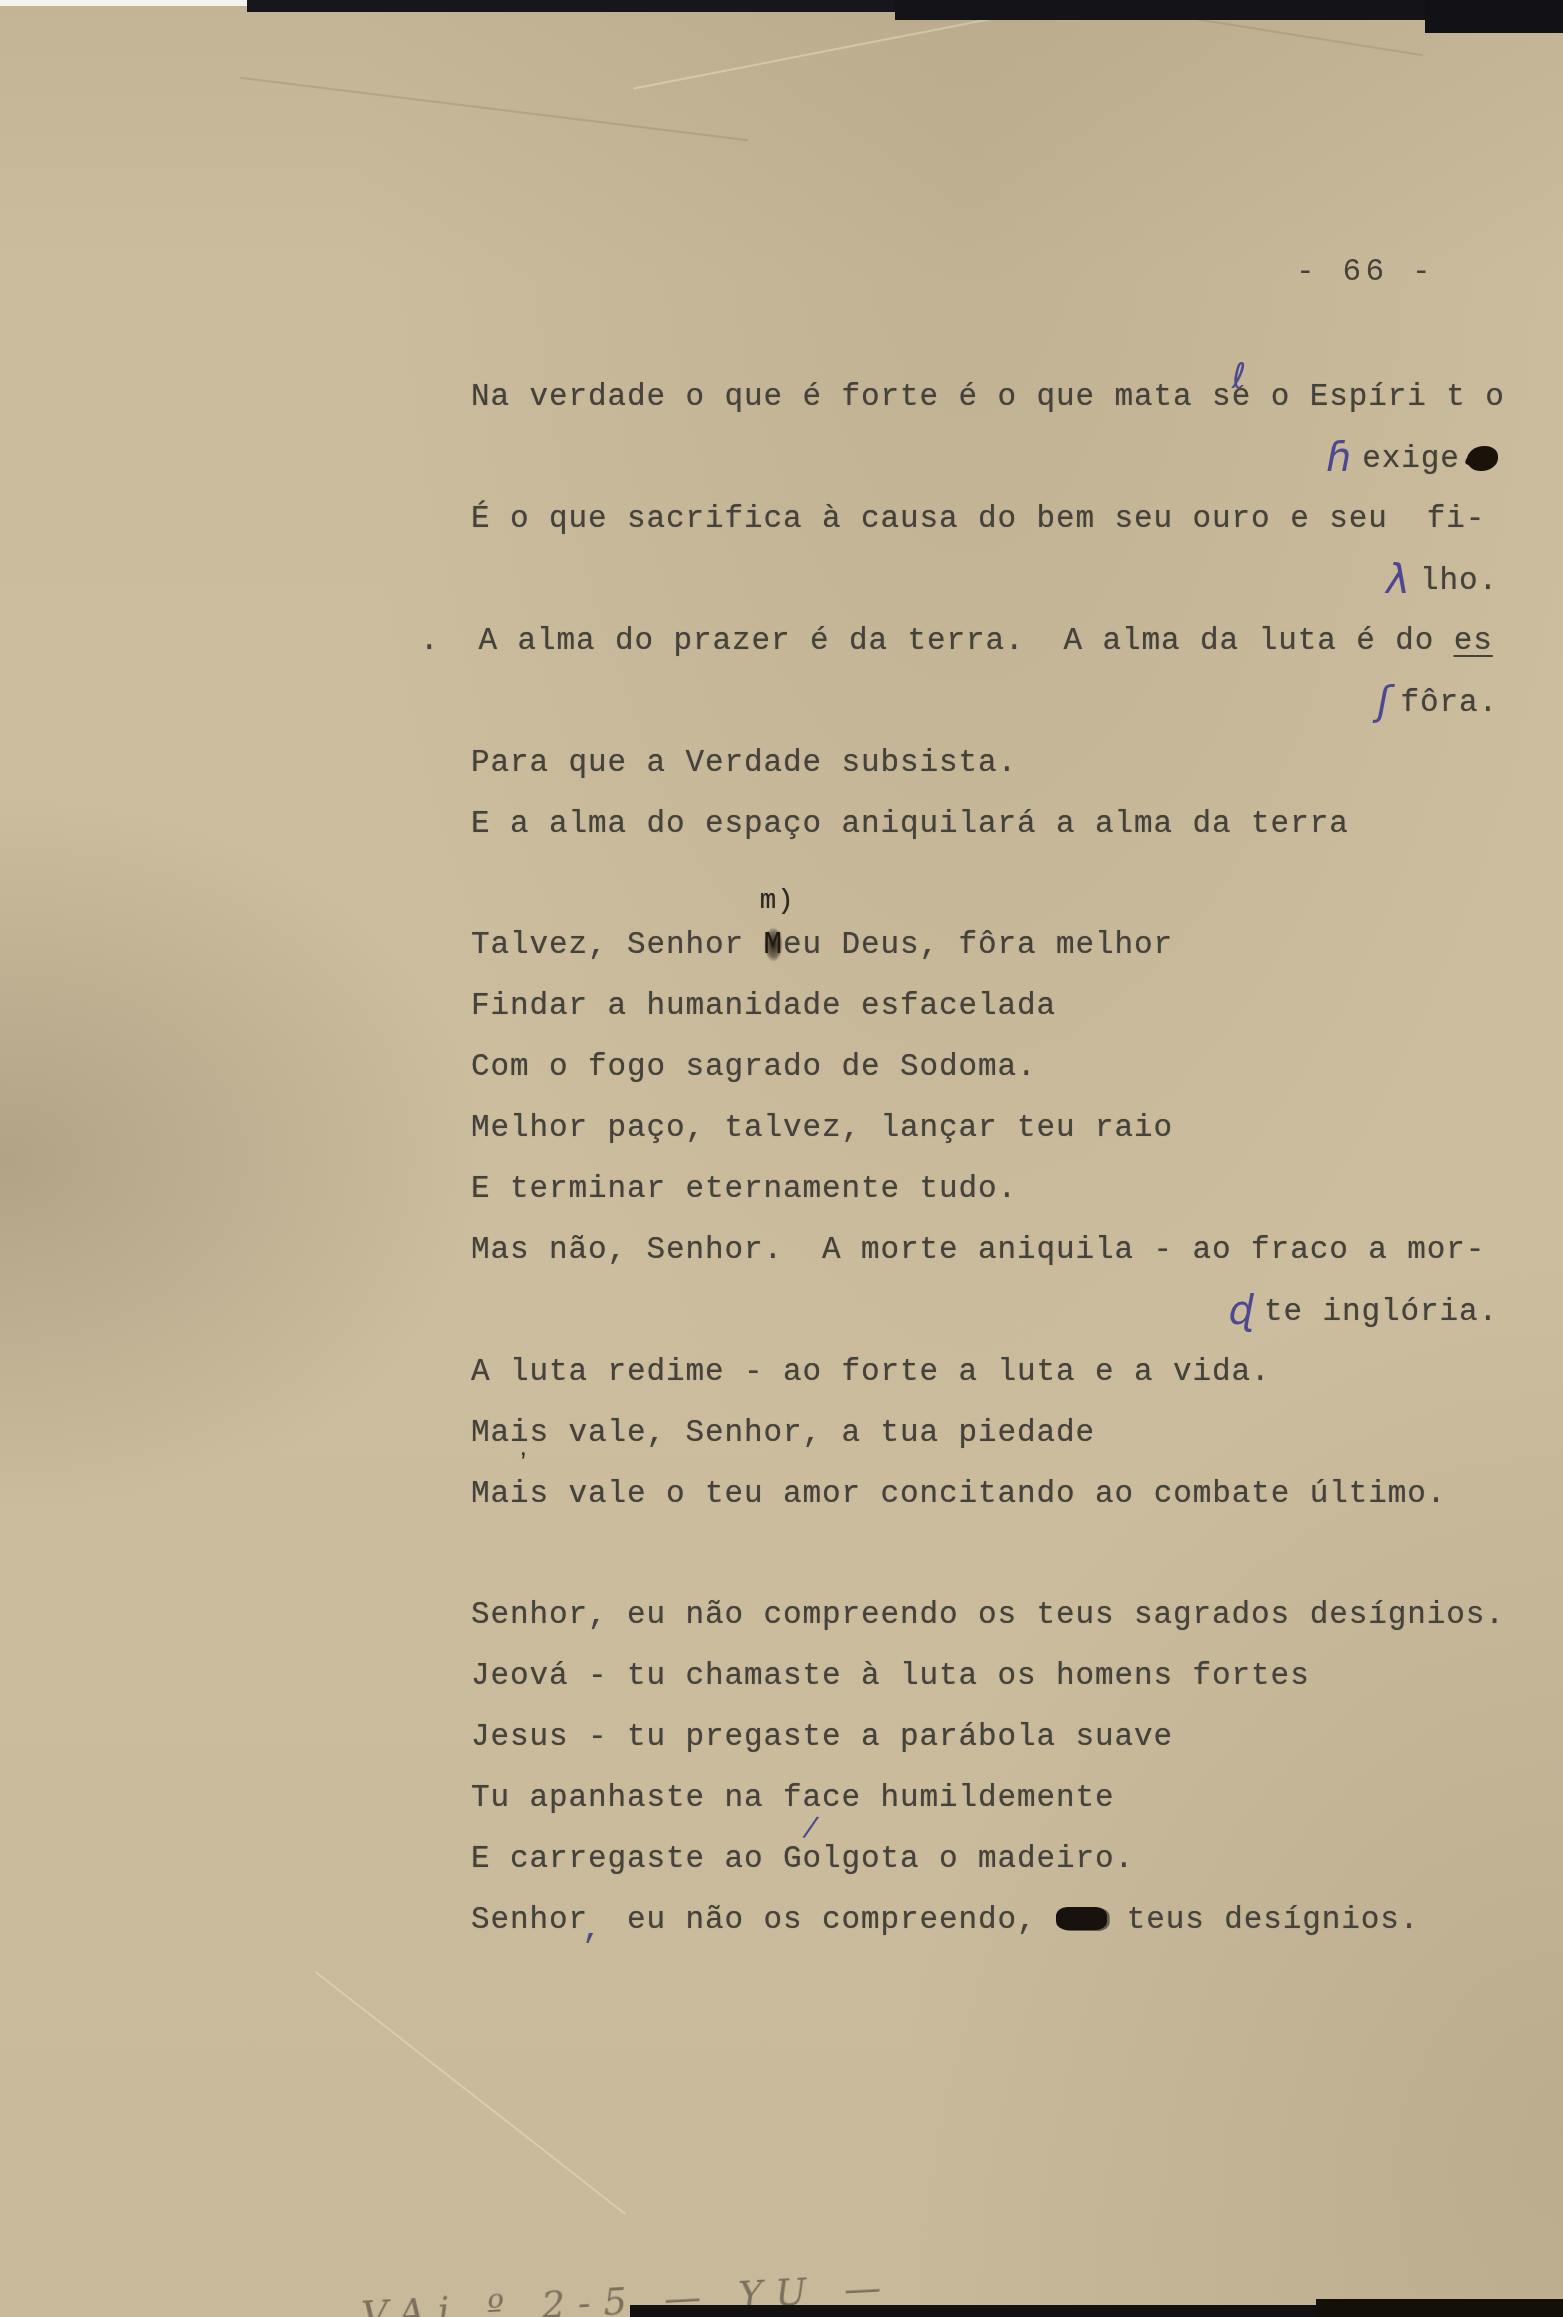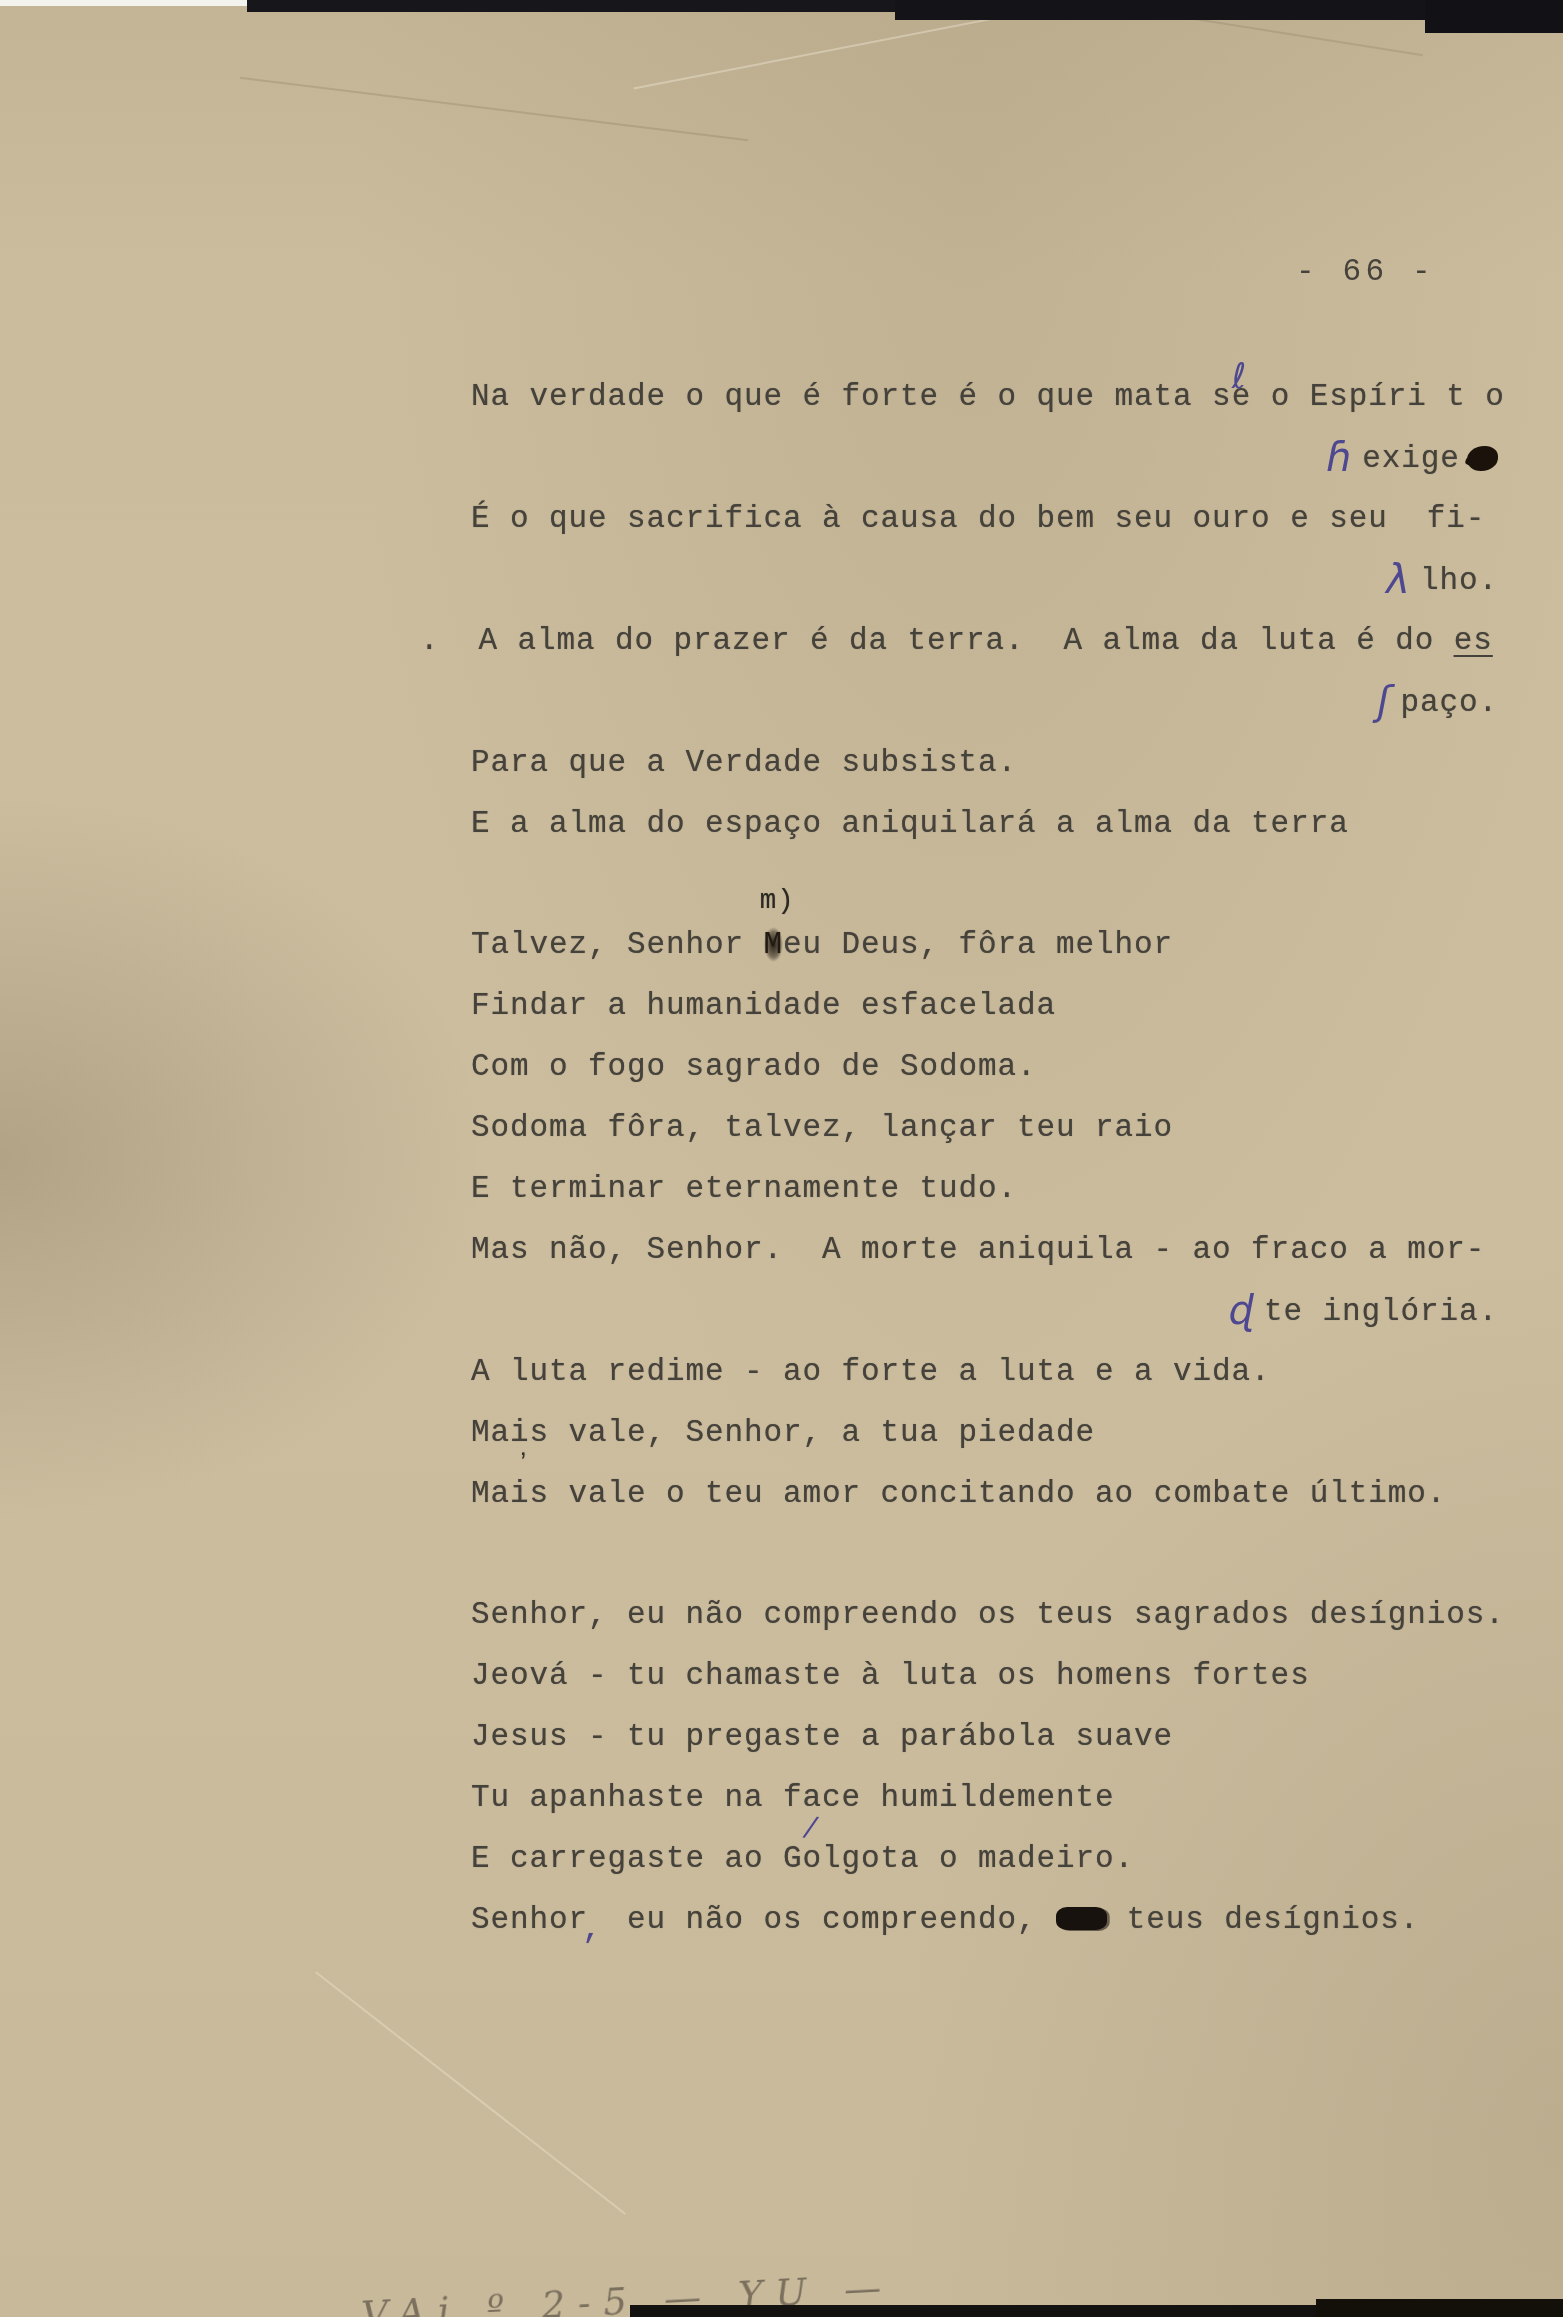--- a/index.html
+++ b/index.html
@@ -68,28 +68,28 @@
 
     <div class="pagenum">- 66 -</div>
 
     <div class="poem">
 
       <p class="line"><span>Na verdade o que é forte é o que mata s</span><span class="ovr"><span>e</span><span class="hw over">ℓ</span></span><span> o Espíri t o</span></p>
       <p class="line right"><span class="hw caret">ɦ</span><span>exige</span><span class="blot-ink"></span></p>
       <p class="line"><span>É o que sacrifica à causa do bem seu ouro e seu  fi-</span></p>
       <p class="line right"><span class="hw caret">λ</span><span>lho.</span></p>
       <p class="line hang"><span>.  A alma do prazer é da terra.  A alma da luta é do </span><span class="u">es</span></p>
-      <p class="line right"><span class="hw caret">ʃ</span><span>paço.</span></p>
+      <p class="line right"><span class="hw caret">ʃ</span><span>fôra.</span></p>
       <p class="line"><span>Para que a Verdade subsista.</span></p>
       <p class="line"><span>E a alma do espaço aniquilará a alma da terra</span></p>
 
       <p class="line gap-above"><span>Talvez, Senhor </span><span class="meu-wrap"><span class="m-above">m)</span><span class="blot-char">M</span></span><span>eu Deus, fôra melhor</span></p>
       <p class="line"><span>Findar a humanidade esfacelada</span></p>
       <p class="line"><span>Com o fogo sagrado de Sodoma.</span></p>
-      <p class="line"><span>Sodoma fôra, talvez, lançar teu raio</span></p>
+      <p class="line"><span>Melhor paço, talvez, lançar teu raio</span></p>
       <p class="line"><span>E terminar eternamente tudo.</span></p>
       <p class="line"><span>Mas não, Senhor.  A morte aniquila - ao fraco a mor-</span></p>
       <p class="line right"><span class="hw caret">ɖ</span><span>te inglória.</span></p>
       <p class="line"><span>A luta redime - ao forte a luta e a vida.</span></p>
       <p class="line"><span>Mais vale, Senhor, a tua piedade</span></p>
       <p class="line"><span>Ma</span><span class="ovr"><span>i</span><span class="tickmark">ʼ</span></span><span>s vale o teu amor concitando ao combate último.</span></p>
 
       <p class="line gap-above"><span>Senhor, eu não compreendo os teus sagrados desígnios.</span></p>
       <p class="line"><span>Jeová - tu chamaste à luta os homens fortes</span></p>
       <p class="line"><span>Jesus - tu pregaste a parábola suave</span></p>

